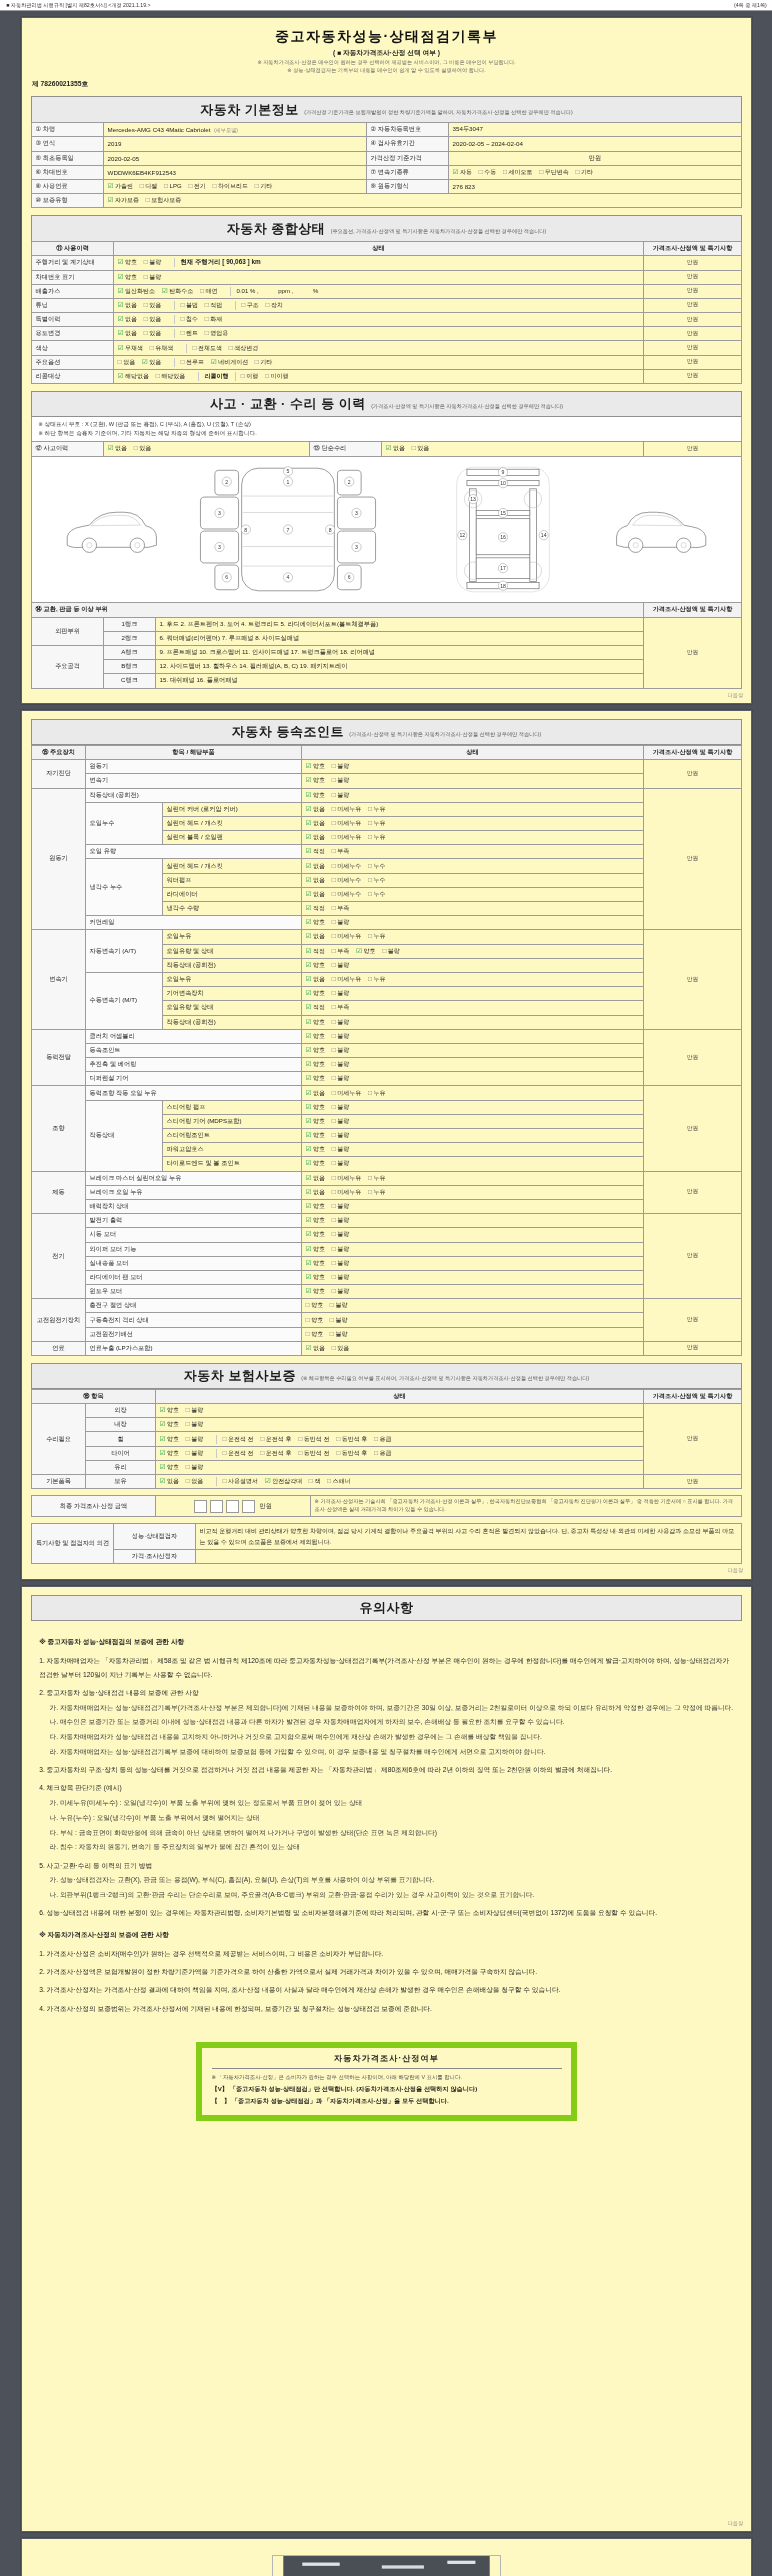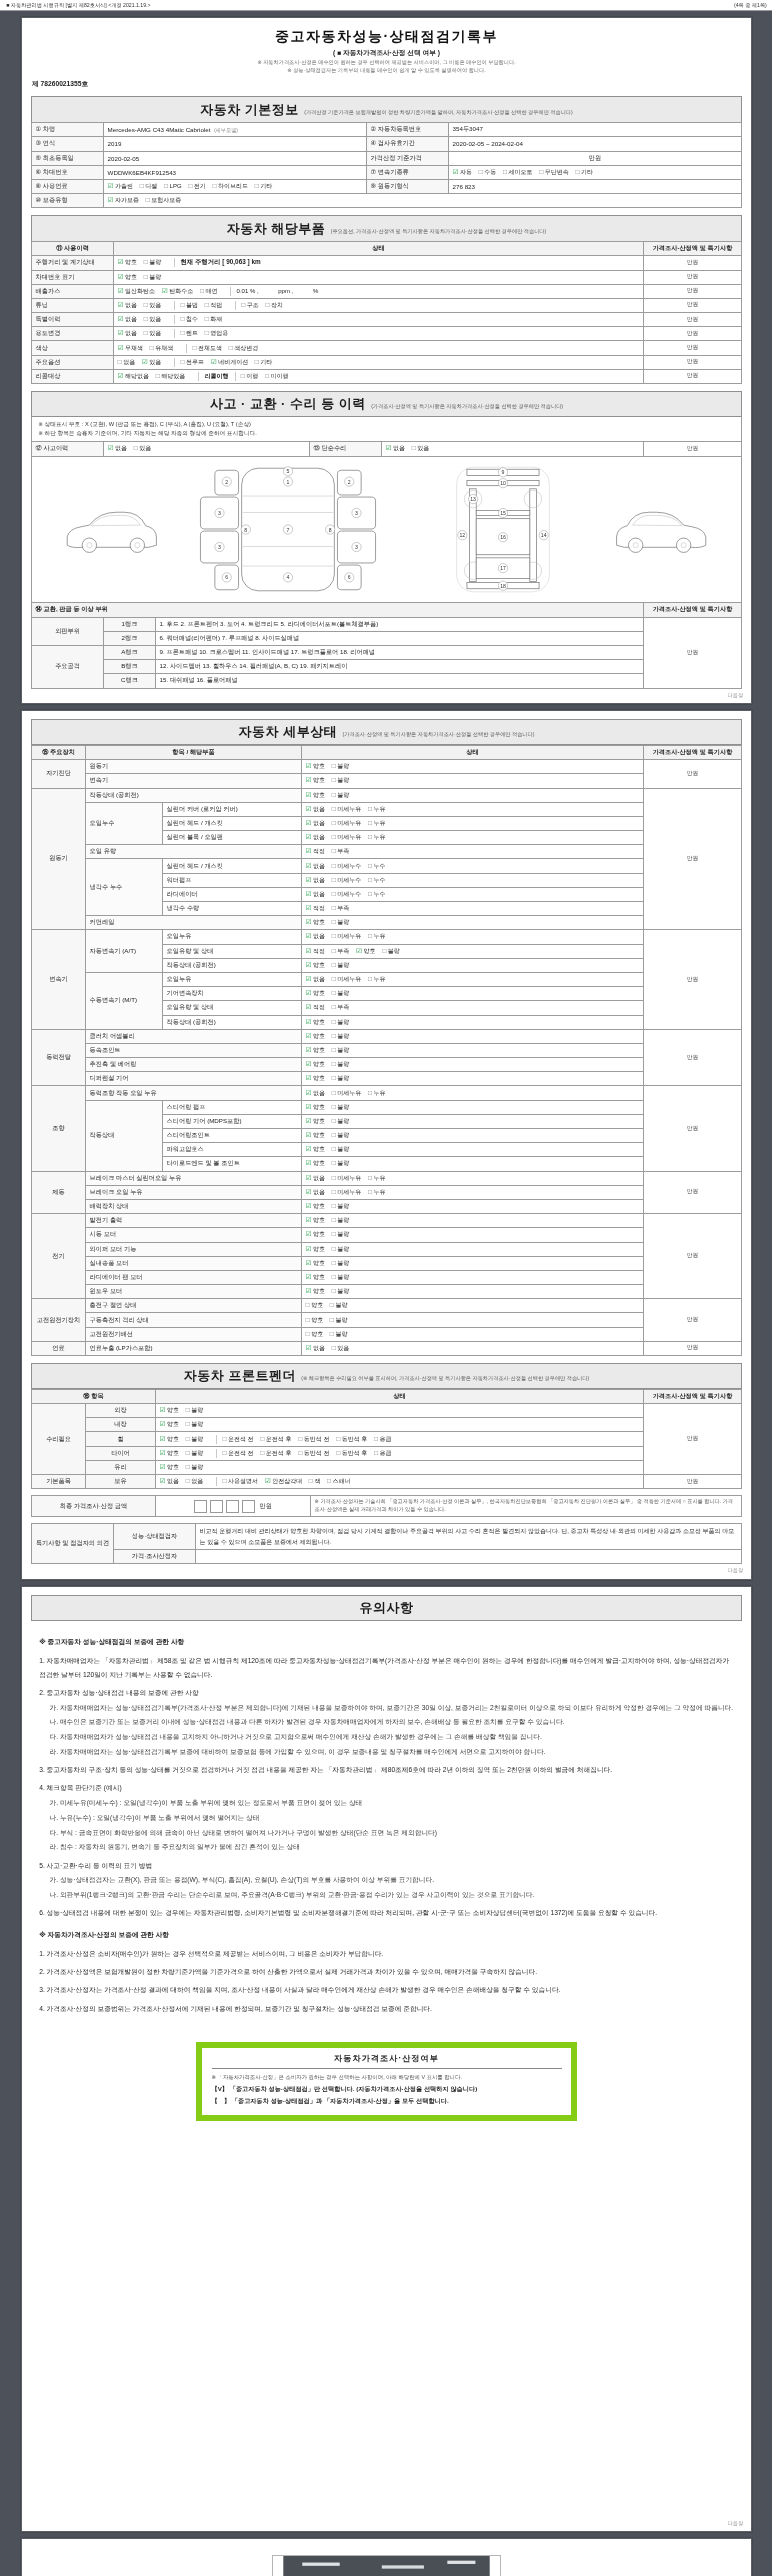--- a/index.html
+++ b/index.html
@@ -1,19 +1,19 @@
 <!DOCTYPE html>
 <html lang="ko" style="font-size:8.2px"><head>
 <meta charset="utf-8">
 <title>중고자동차성능·상태점검기록부</title>
 <style>
 html,body{margin:0;padding:0}
 body{width:773px;background:#4d525a;font-family:"Liberation Sans","DejaVu Sans",sans-serif;color:#1c1c1c}
 .topbar{background:#fff;border-bottom:0.5px solid #999;font-size:5.2px;color:#333;padding:1.5px 6.2px;display:flex;justify-content:space-between}
-.panel{width:711px;margin:6.2px auto;background:#ffffff;border:0.5px solid #5c6066;box-shadow:0 0 0 0.5px #3a3e45;padding:8.2px 9.3px 14.4px;position:relative}
+.panel{width:711px;margin:6.2px auto;background:#fef9c3;border:0.5px solid #5c6066;box-shadow:0 0 0 0.5px #3a3e45;padding:8.2px 9.3px 14.4px;position:relative}
 .p1{min-height:574px}.p2{min-height:582px}.p3{min-height:922px}.p4{min-height:281px}
 .nextpage{position:absolute;right:8.2px;bottom:4.1px;font-size:5.2px;color:#888}
 .doc-title{text-align:center;font-weight:bold;font-size:14px;letter-spacing:1.5px;color:#111;margin-top:2.1px}
 .doc-sub{text-align:center;font-size:6.7px;font-weight:bold;margin-top:2.6px}
 .doc-note{text-align:center;font-size:5.2px;color:#666;margin-top:1px}
 .doc-no{font-size:6.7px;font-weight:bold;margin:6.2px 1px 1px}
 .sec-head{background:#eaeaea;border:0.5px solid #8f8f8f;text-align:center;padding:3.1px 2.1px;margin-top:7.2px}
 .sec-head .st{font-size:13px;font-weight:bold;letter-spacing:0.5px}
 .sec-head .tn{font-size:5.2px;color:#555;margin-left:3.1px;font-weight:normal}
 table.t{width:100%;border-collapse:collapse;table-layout:fixed;margin-top:-0.5px;font-size:6.2px}
@@ -112,21 +112,21 @@
       <td>276 823</td>
     </tr>
     <tr>
       <td class="lab">⑩ 보증유형</td>
       <td colspan="3"><span class="opt on"><span class="bx">☑</span><span class="ol">자가보증</span></span><span class="opt"><span class="bx">□</span><span class="ol">보험사보증</span></span></td>
     </tr>
   </tbody>
     </table>
 
   <div class="sec-head">
-    <span class="st">자동차 해당부품</span>
+    <span class="st">자동차 종합상태</span>
     <span class="tn">(주요옵션, 가격조사·산정액 및 특기사항은 자동차가격조사·산정을 선택한 경우에만 적습니다)</span>
   </div>
   <table class="t">
     <colgroup>
         <col style="width:82px">
         <col>
         <col style="width:98px">
       </colgroup>
     <thead>
       <tr>
@@ -394,21 +394,21 @@
       <td>15. 대쉬패널   16. 플로어패널</td>
     </tr>
   </tbody>
     </table>
 
   <div class="nextpage">다음장</div>
 </section>
 
 <section class="panel p2">
   <div class="sec-head" style="margin-top:0">
-    <span class="st">자동차 세부상태</span>
+    <span class="st">자동차 등속조인트</span>
     <span class="tn">(가격조사·산정액 및 특기사항은 자동차가격조사·산정을 선택한 경우에만 적습니다)</span>
   </div>
   <table class="t">
     <colgroup>
         <col style="width:54px">
         <col style="width:77px">
         <col style="width:139px">
         <col>
         <col style="width:98px">
       </colgroup>
@@ -609,21 +609,21 @@
         <tr>
           <td class="cat" rowspan="1">연료</td>
           <td class="item" colspan="2">연료누출 (LP가스포함)</td>
           <td class="state"><span class="opt on"><span class="bx">☑</span><span class="ol">없음</span></span><span class="opt"><span class="bx">□</span><span class="ol">있음</span></span></td>
           <td class="price" rowspan="1">만원</td>
         </tr>
       </tbody>
   </table>
 
   <div class="sec-head">
-    <span class="st">자동차 프론트펜더</span>
+    <span class="st">자동차 보험사보증</span>
     <span class="tn">(※ 체크항목은 수리필요 여부를 표시하며, 가격조사·산정액 및 특기사항은 자동차가격조사·산정을 선택한 경우에만 적습니다)</span>
   </div>
   <table class="t">
     <colgroup>
         <col style="width:54px">
         <col style="width:70px">
         <col>
         <col style="width:98px">
       </colgroup>
     <thead>

